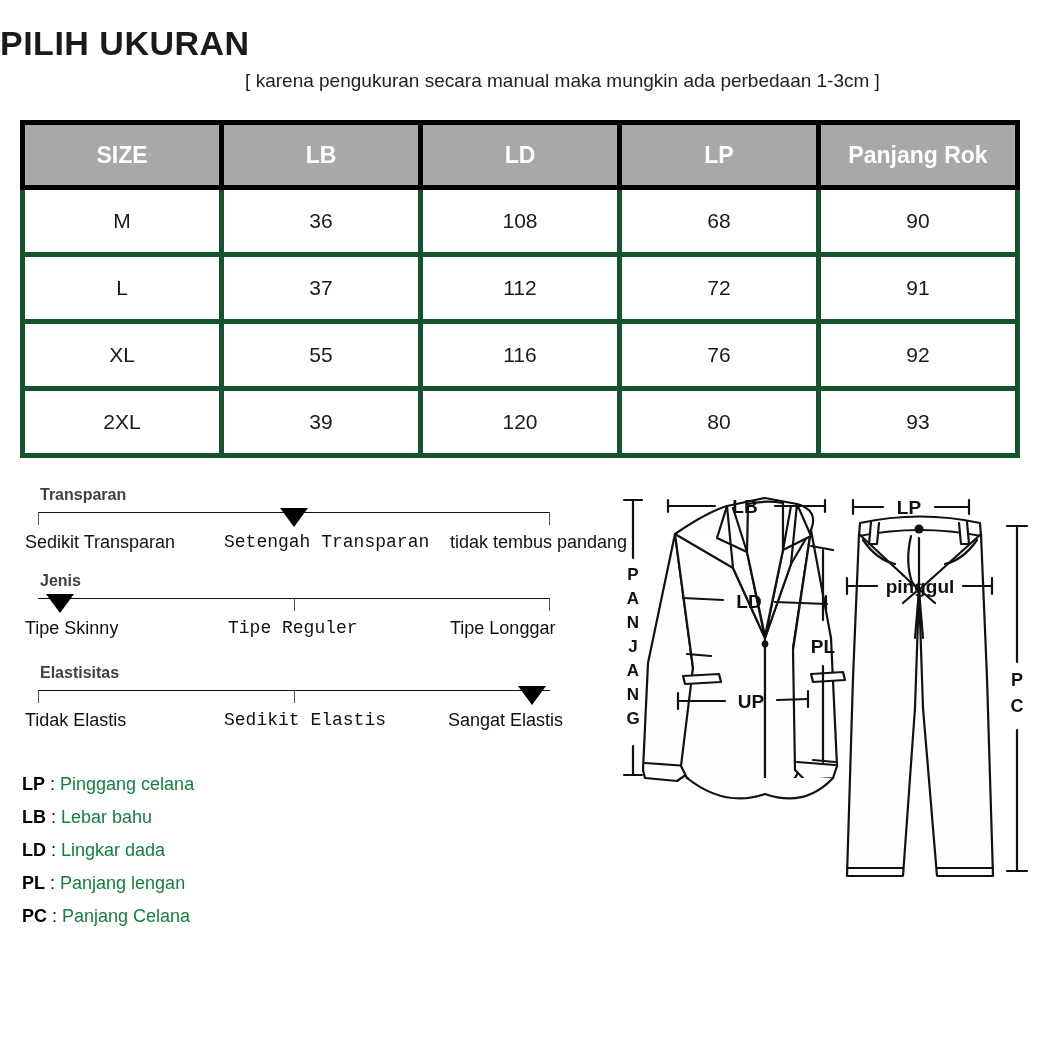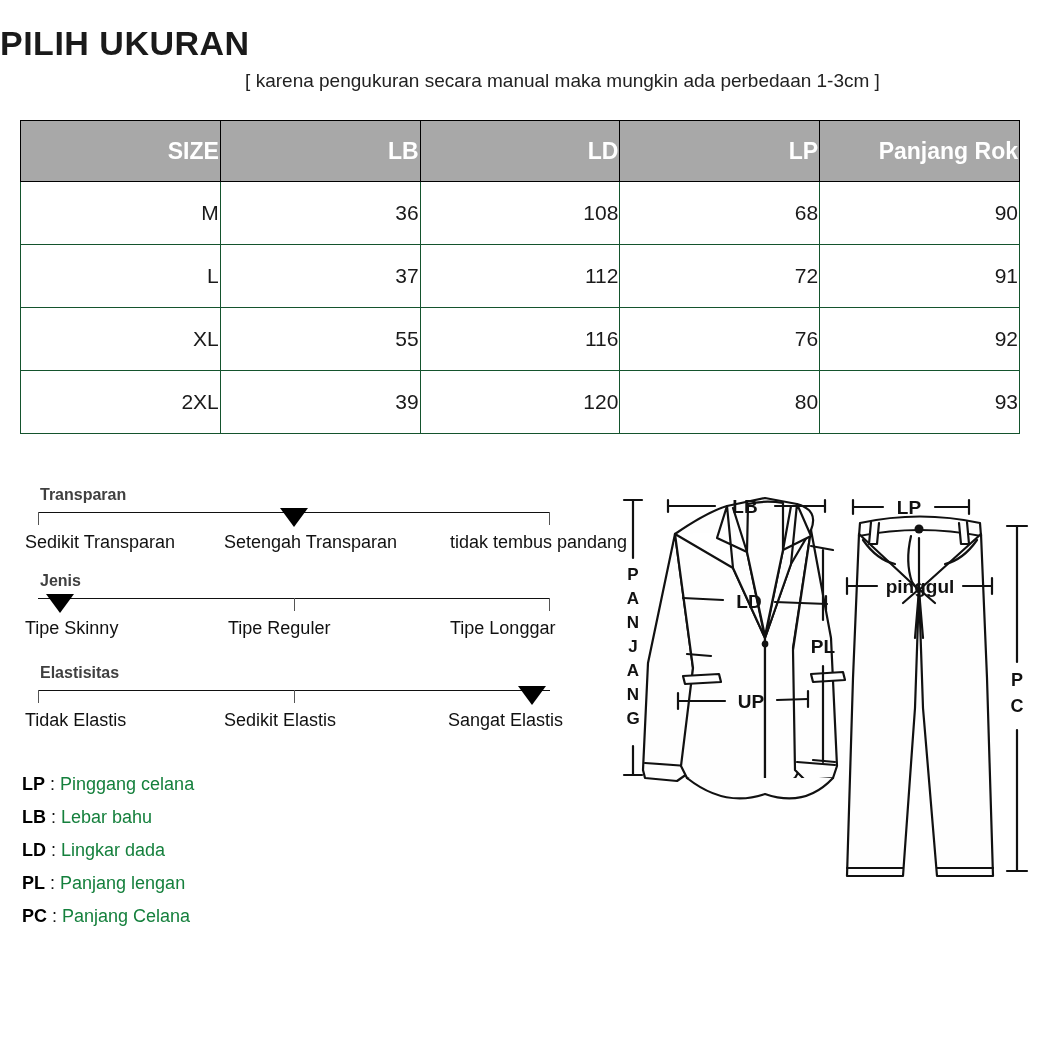--- a/index.html
+++ b/index.html
@@ -45,22 +45,22 @@
   .size-table {
     position: absolute;
     left: 20px;
     top: 120px;
     width: 1000px;
     border-collapse: collapse;
     table-layout: fixed;
   }
   .size-table th,
   .size-table td {
-    border: 1px solid #14532d;
-    text-align: right;
+    border: 5px solid #14532d;
+    text-align: center;
     font-weight: normal;
   }
   .size-table th {
     background: #a8a8a8;
     color: #ffffff;
     font-size: 23px;
     font-weight: bold;
     height: 58px;
     border-color: #000000;
   }
@@ -139,21 +139,21 @@
     height: 24px;
   }
   .scale-label {
     position: absolute;
     top: 0;
     font-size: 18px;
     color: #111111;
     white-space: nowrap;
   }
   .scale-label.l0 { left: 5px; }
-  .scale-label.l1 { left: 204px; }
+  .scale-label.l1 { left: 204px; font-family: Liberation Mono, monospace; }
   .scale-label.l2 { left: 430px; }
   .scale-block.b1 .scale-label.l1 { left: 208px; }
   .scale-block.b1 .scale-label.l2 { left: 430px; }
   .scale-block.b2 .scale-label.l1 { left: 204px; }
   .scale-block.b2 .scale-label.l2 { left: 428px; }
 
   
   .legend {
     position: absolute;
     left: 22px;

